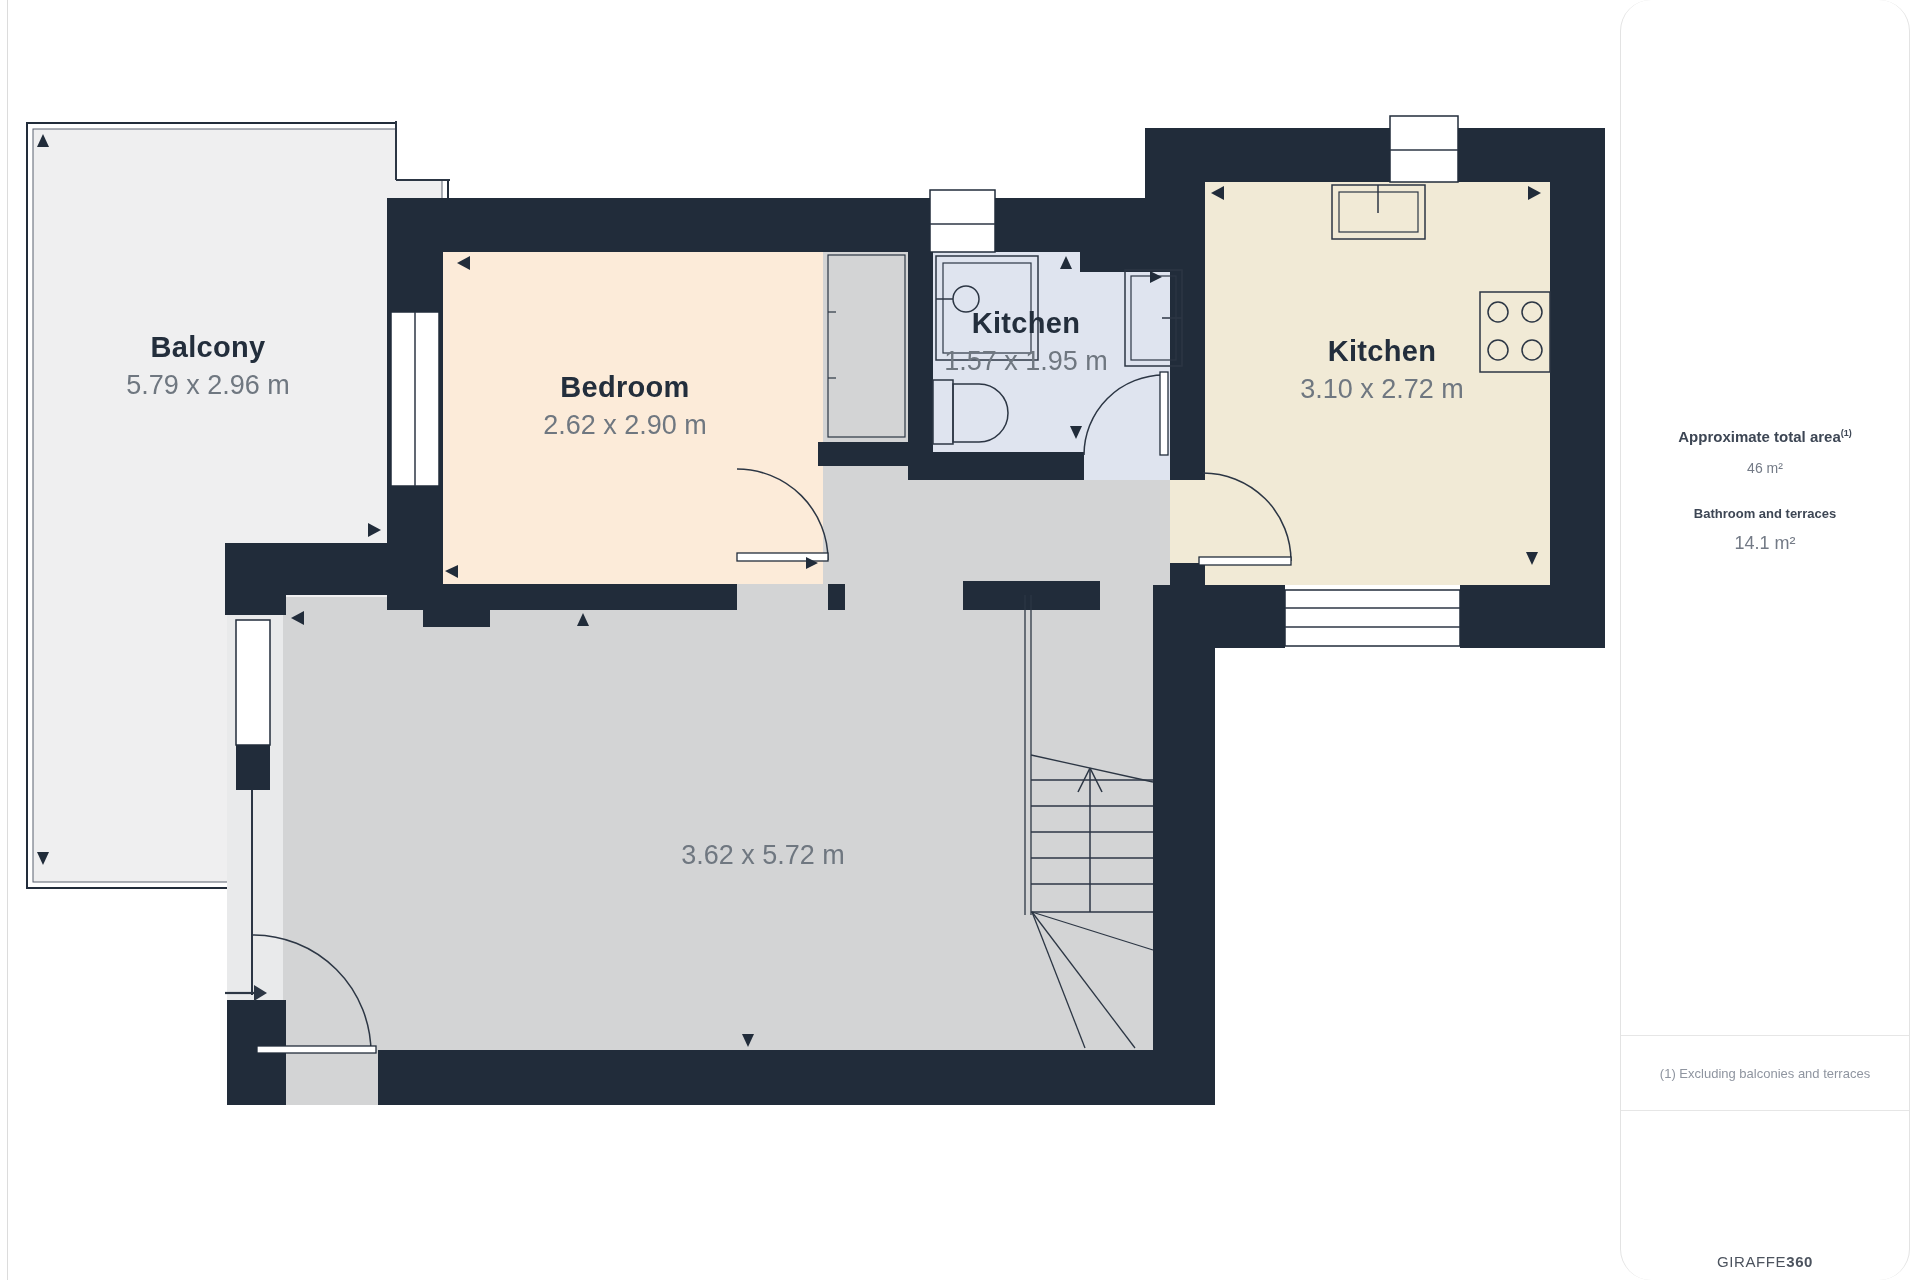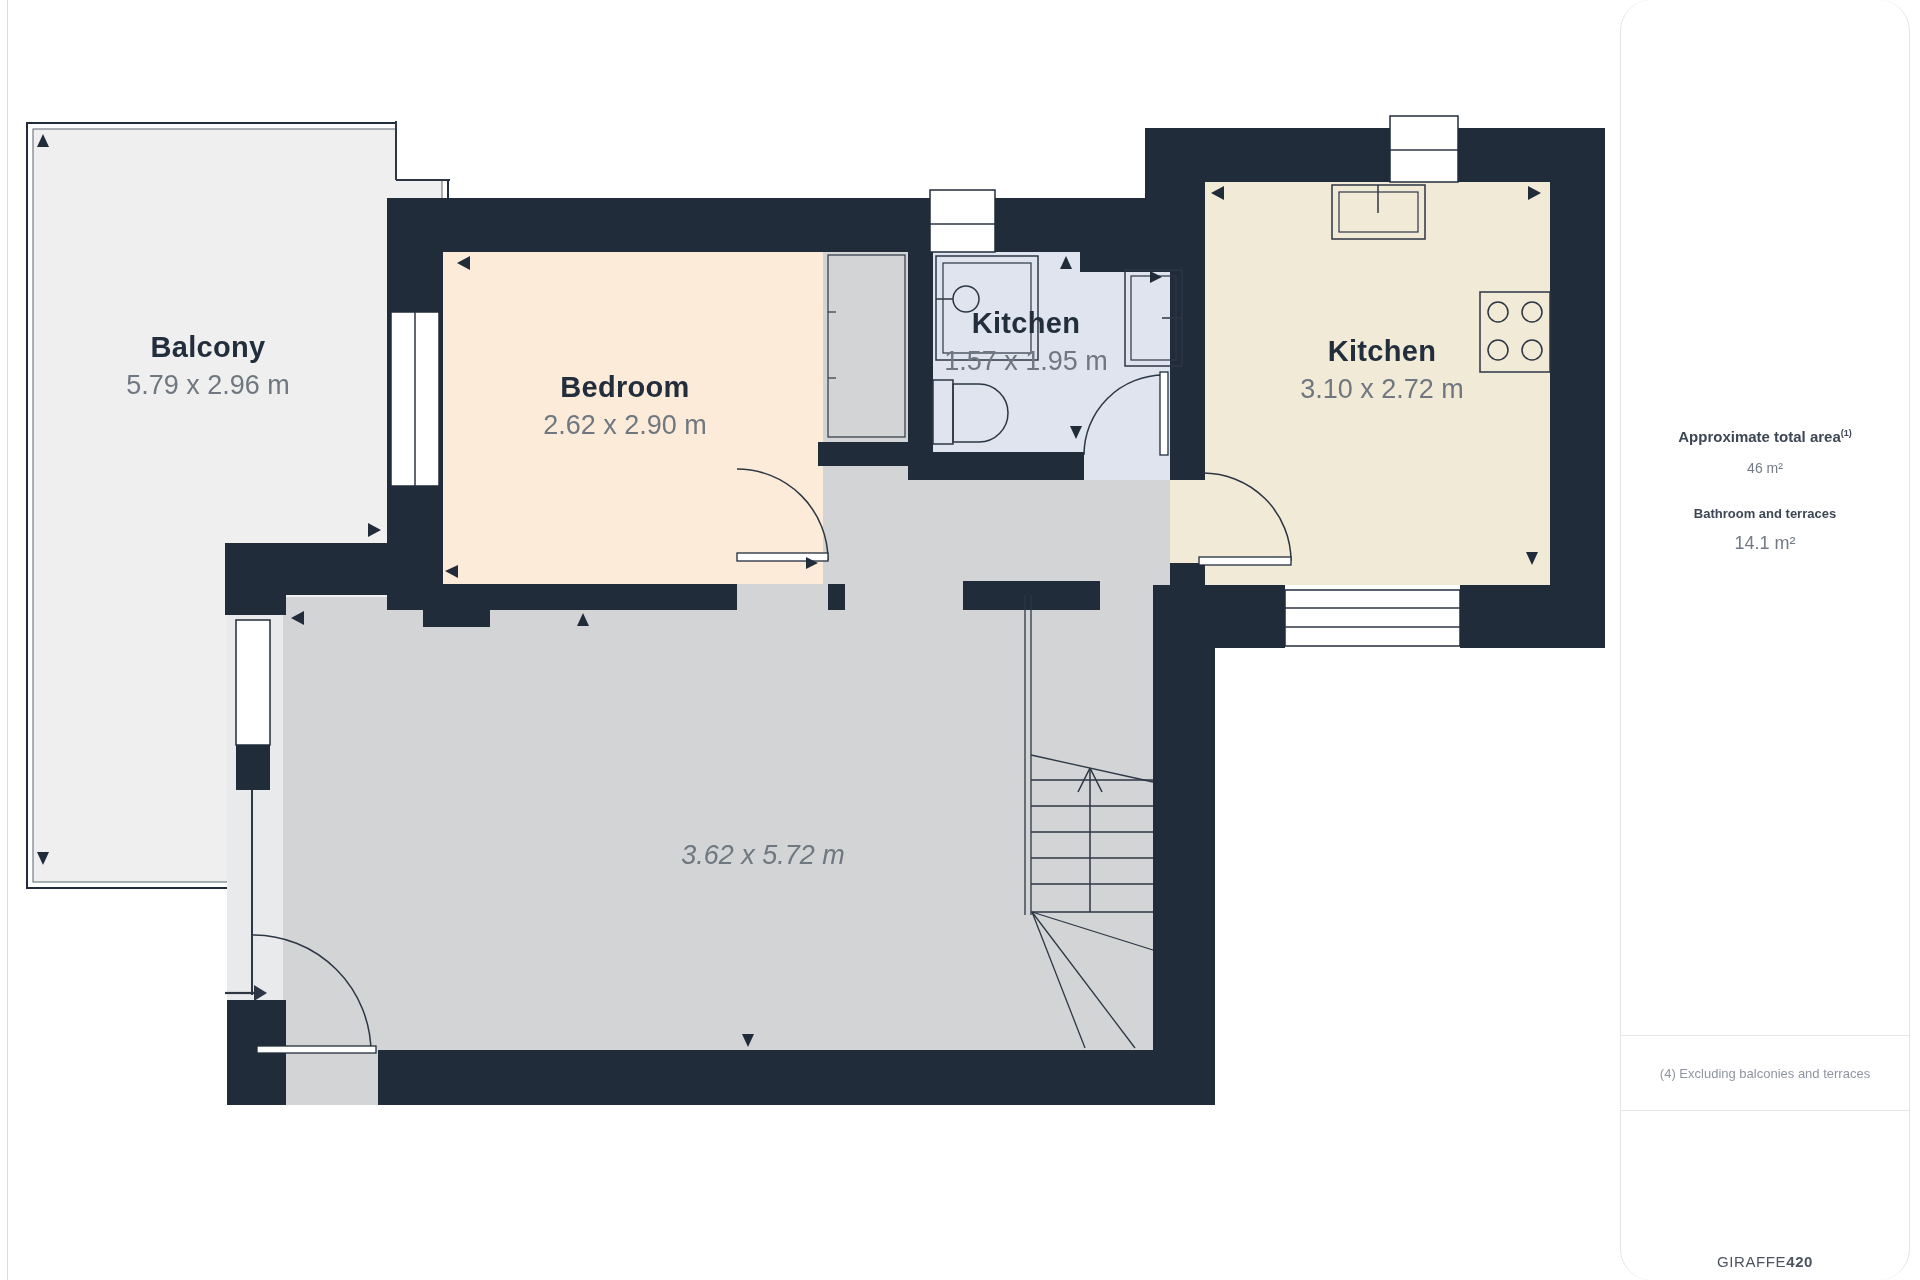--- a/index.html
+++ b/index.html
@@ -219,34 +219,34 @@
     <div class="dims">2.62 x 2.90 m</div>
   </div>
   <div class="room-label" style="left:1026px;top:342px;">
     <div class="name">Kitchen</div>
     <div class="dims">1.57 x 1.95 m</div>
   </div>
   <div class="room-label" style="left:1382px;top:370px;">
     <div class="name">Kitchen</div>
     <div class="dims">3.10 x 2.72 m</div>
   </div>
-  <div class="room-label" style="left:763px;top:852px;font-style:italic;">
+  <div class="room-label" style="left:763px;top:852px;">
     <div class="dims">3.62 x 5.72 m</div>
   </div>
 </div>
 
 <div class="sidebar">
   <div class="abs sb-title">
     <span>Approximate total area</span><sup>(1)</sup>
   </div>
   <div class="abs sb-value">46 m²</div>
   <div class="abs sb-sub">Bathroom and terraces</div>
   <div class="abs sb-value2">14.1 m²</div>
 
   <div class="sb-divider" style="top:1035px;"></div>
-  <div class="abs sb-footnote">(4) Excluding balconies and terraces</div>
+  <div class="abs sb-footnote">(1) Excluding balconies and terraces</div>
   <div class="sb-divider" style="top:1110px;"></div>
 
 
   <div class="abs sb-brand">
-    <span>GIRAFFE</span><span class="b360">420</span>
+    <span>GIRAFFE</span><span class="b360">360</span>
   </div>
 </div>
 
 </body></html>

